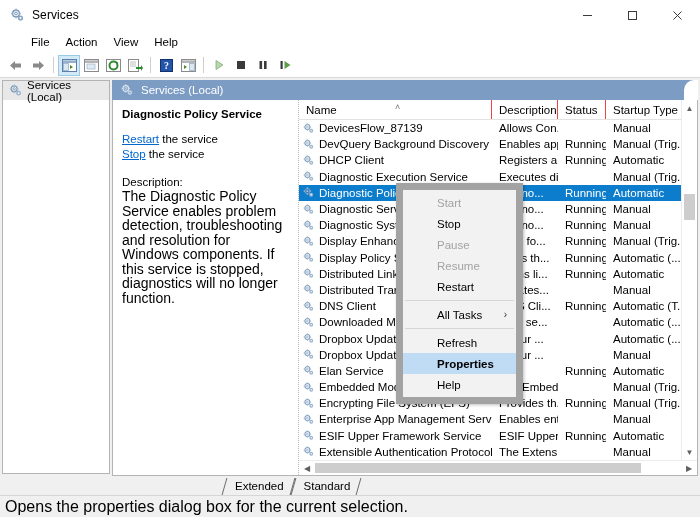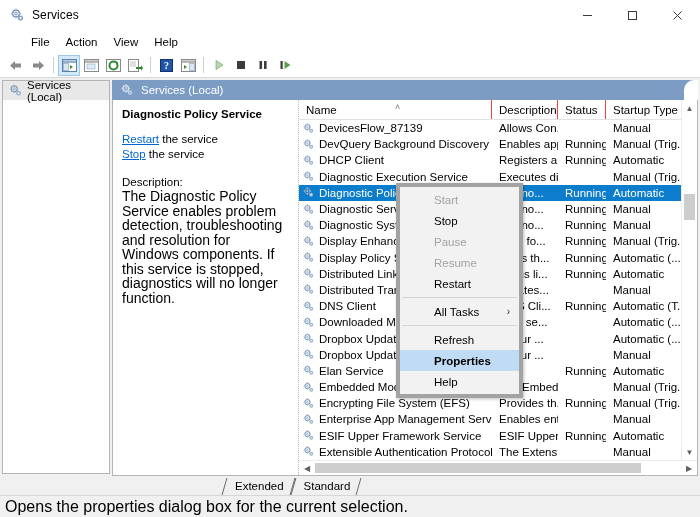--- a/index.html
+++ b/index.html
@@ -196,21 +196,21 @@
     border-top: 1px solid #d6d6d6;
     display: flex; align-items: center; padding-left: 5px;
     font-size: 16px; color: #000;
   }
 
   
   .ctxmenu {
     position: absolute;
     left: 396px; top: 183px; width: 127px;
     background: #f2f2f2;
-    border: 4px solid #a3a3a3;
+    border: 7px solid #a3a3a3;
     padding: 2px 0;
     z-index: 40;
     box-shadow: 1px 1px 3px rgba(0,0,0,.25);
   }
   .ctxitem {
     height: 21px; display: flex; align-items: center;
     padding-left: 34px; font-size: 11.5px; color: #000;
     position: relative;
   }
   .ctxitem.disabled { color: #a3a3a3; }

